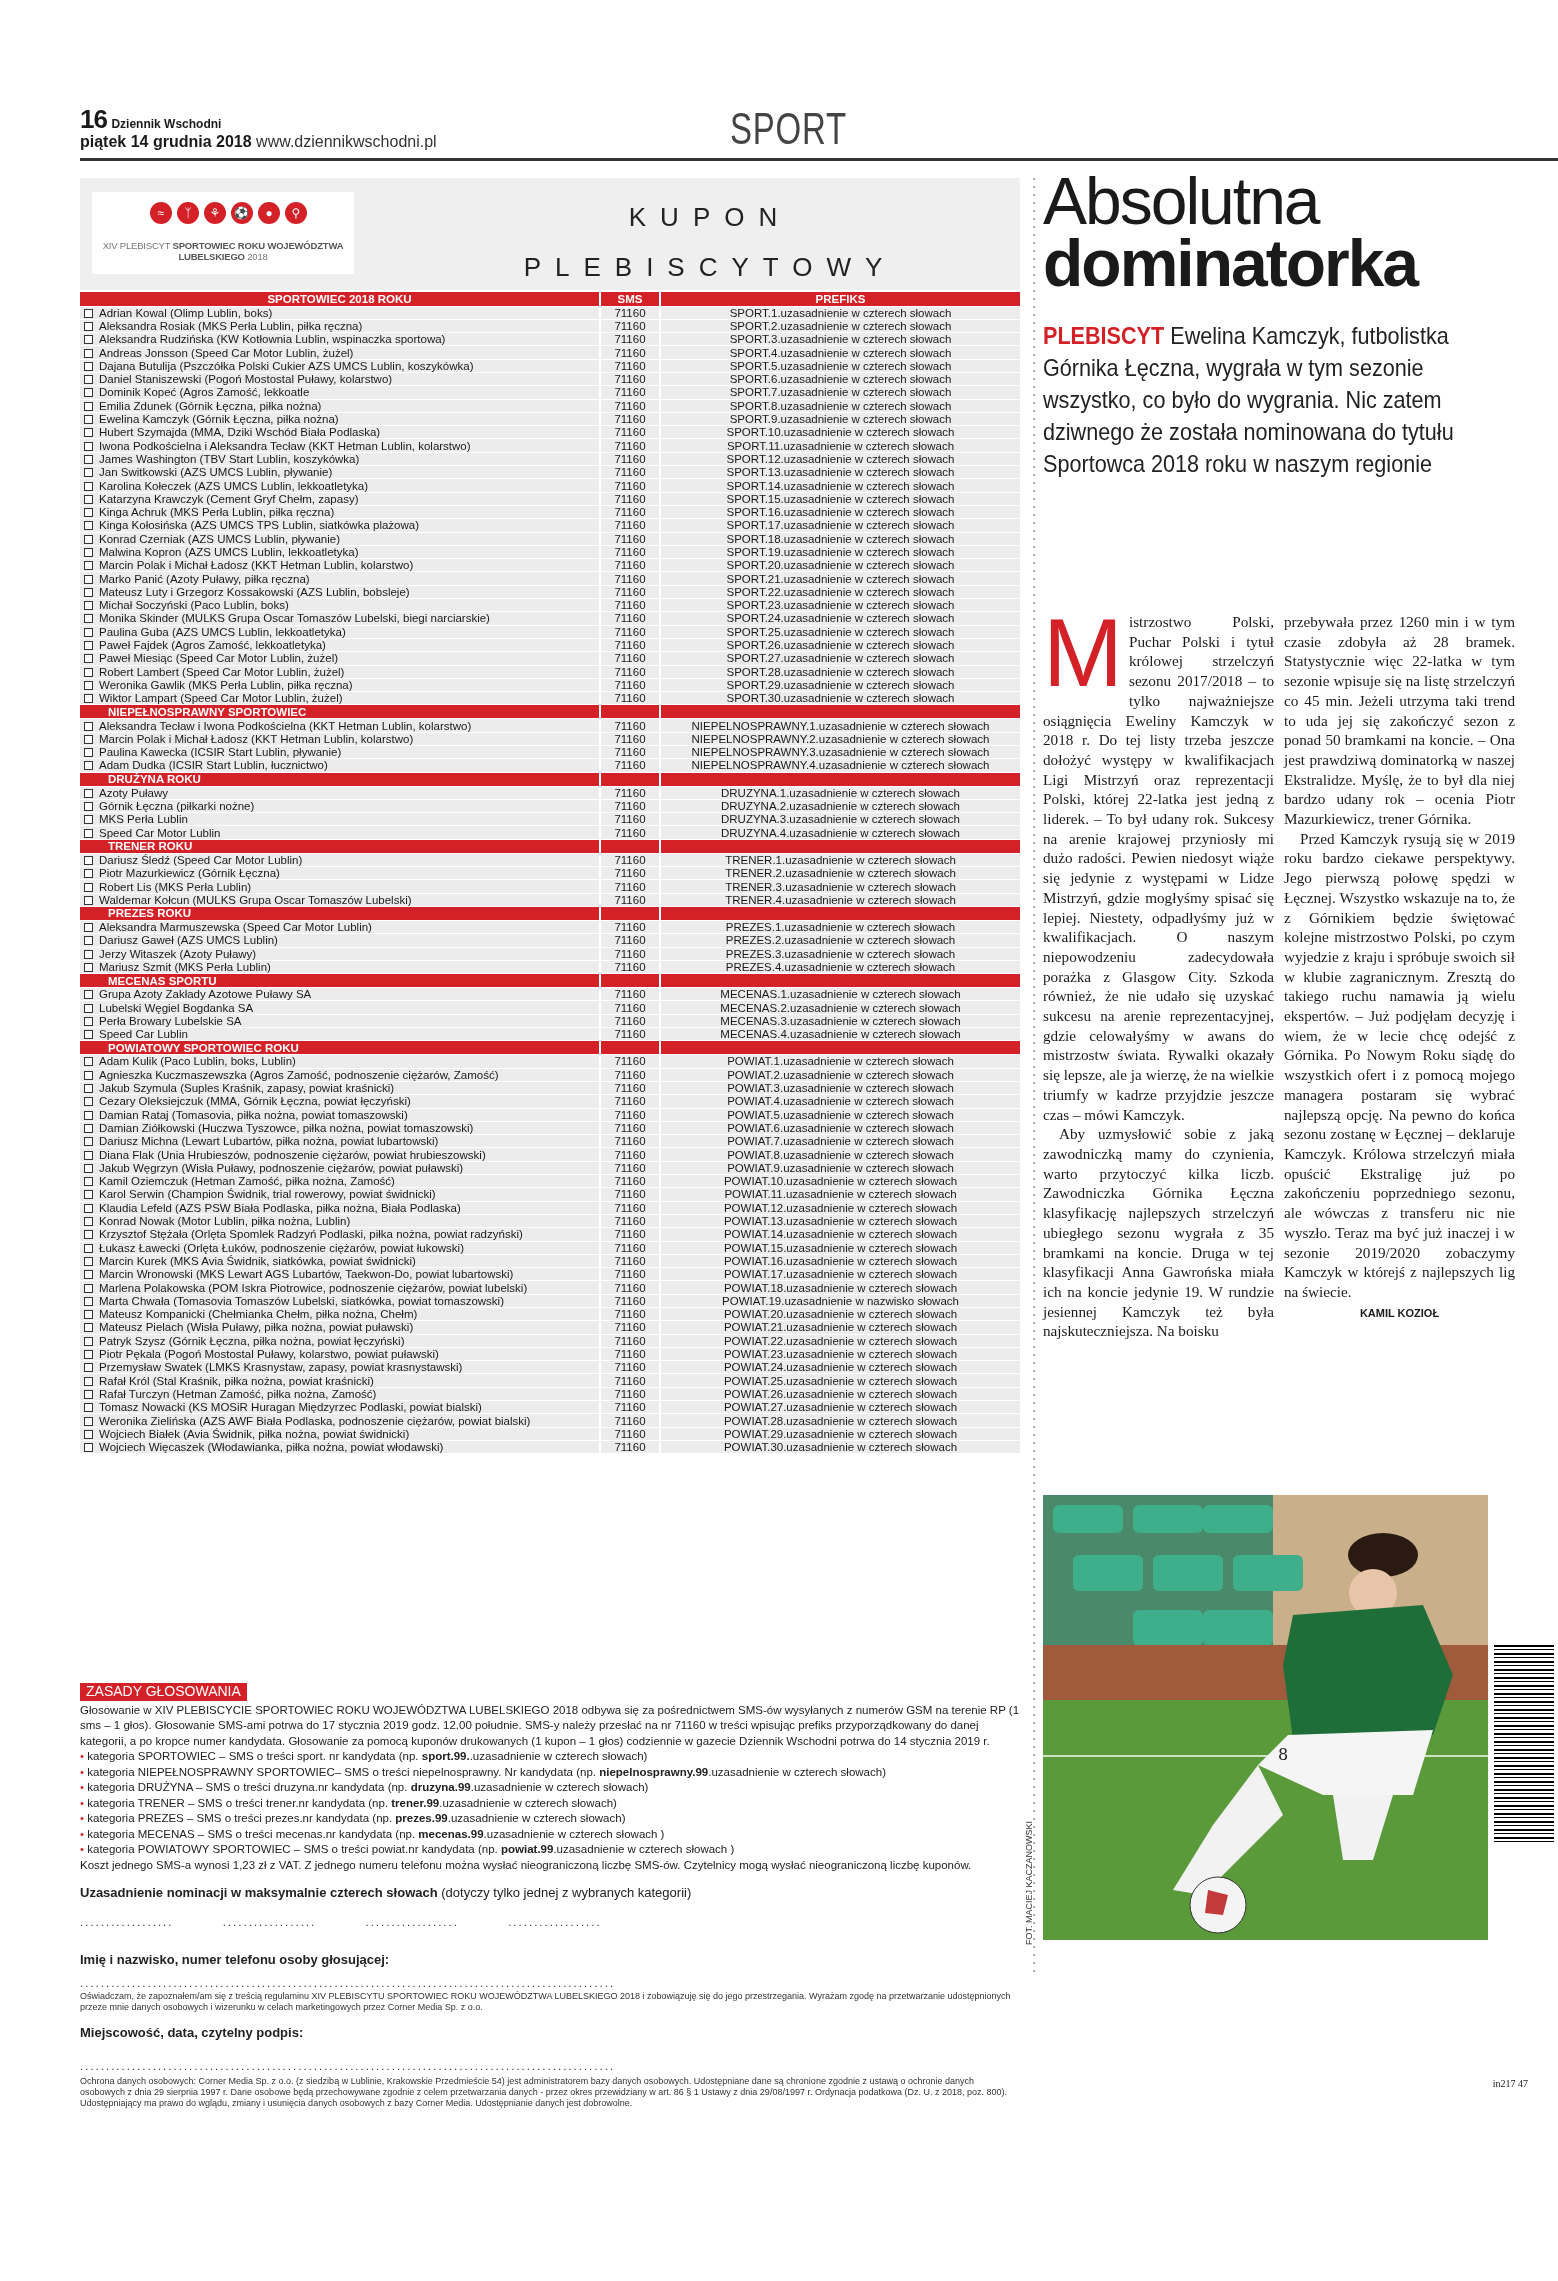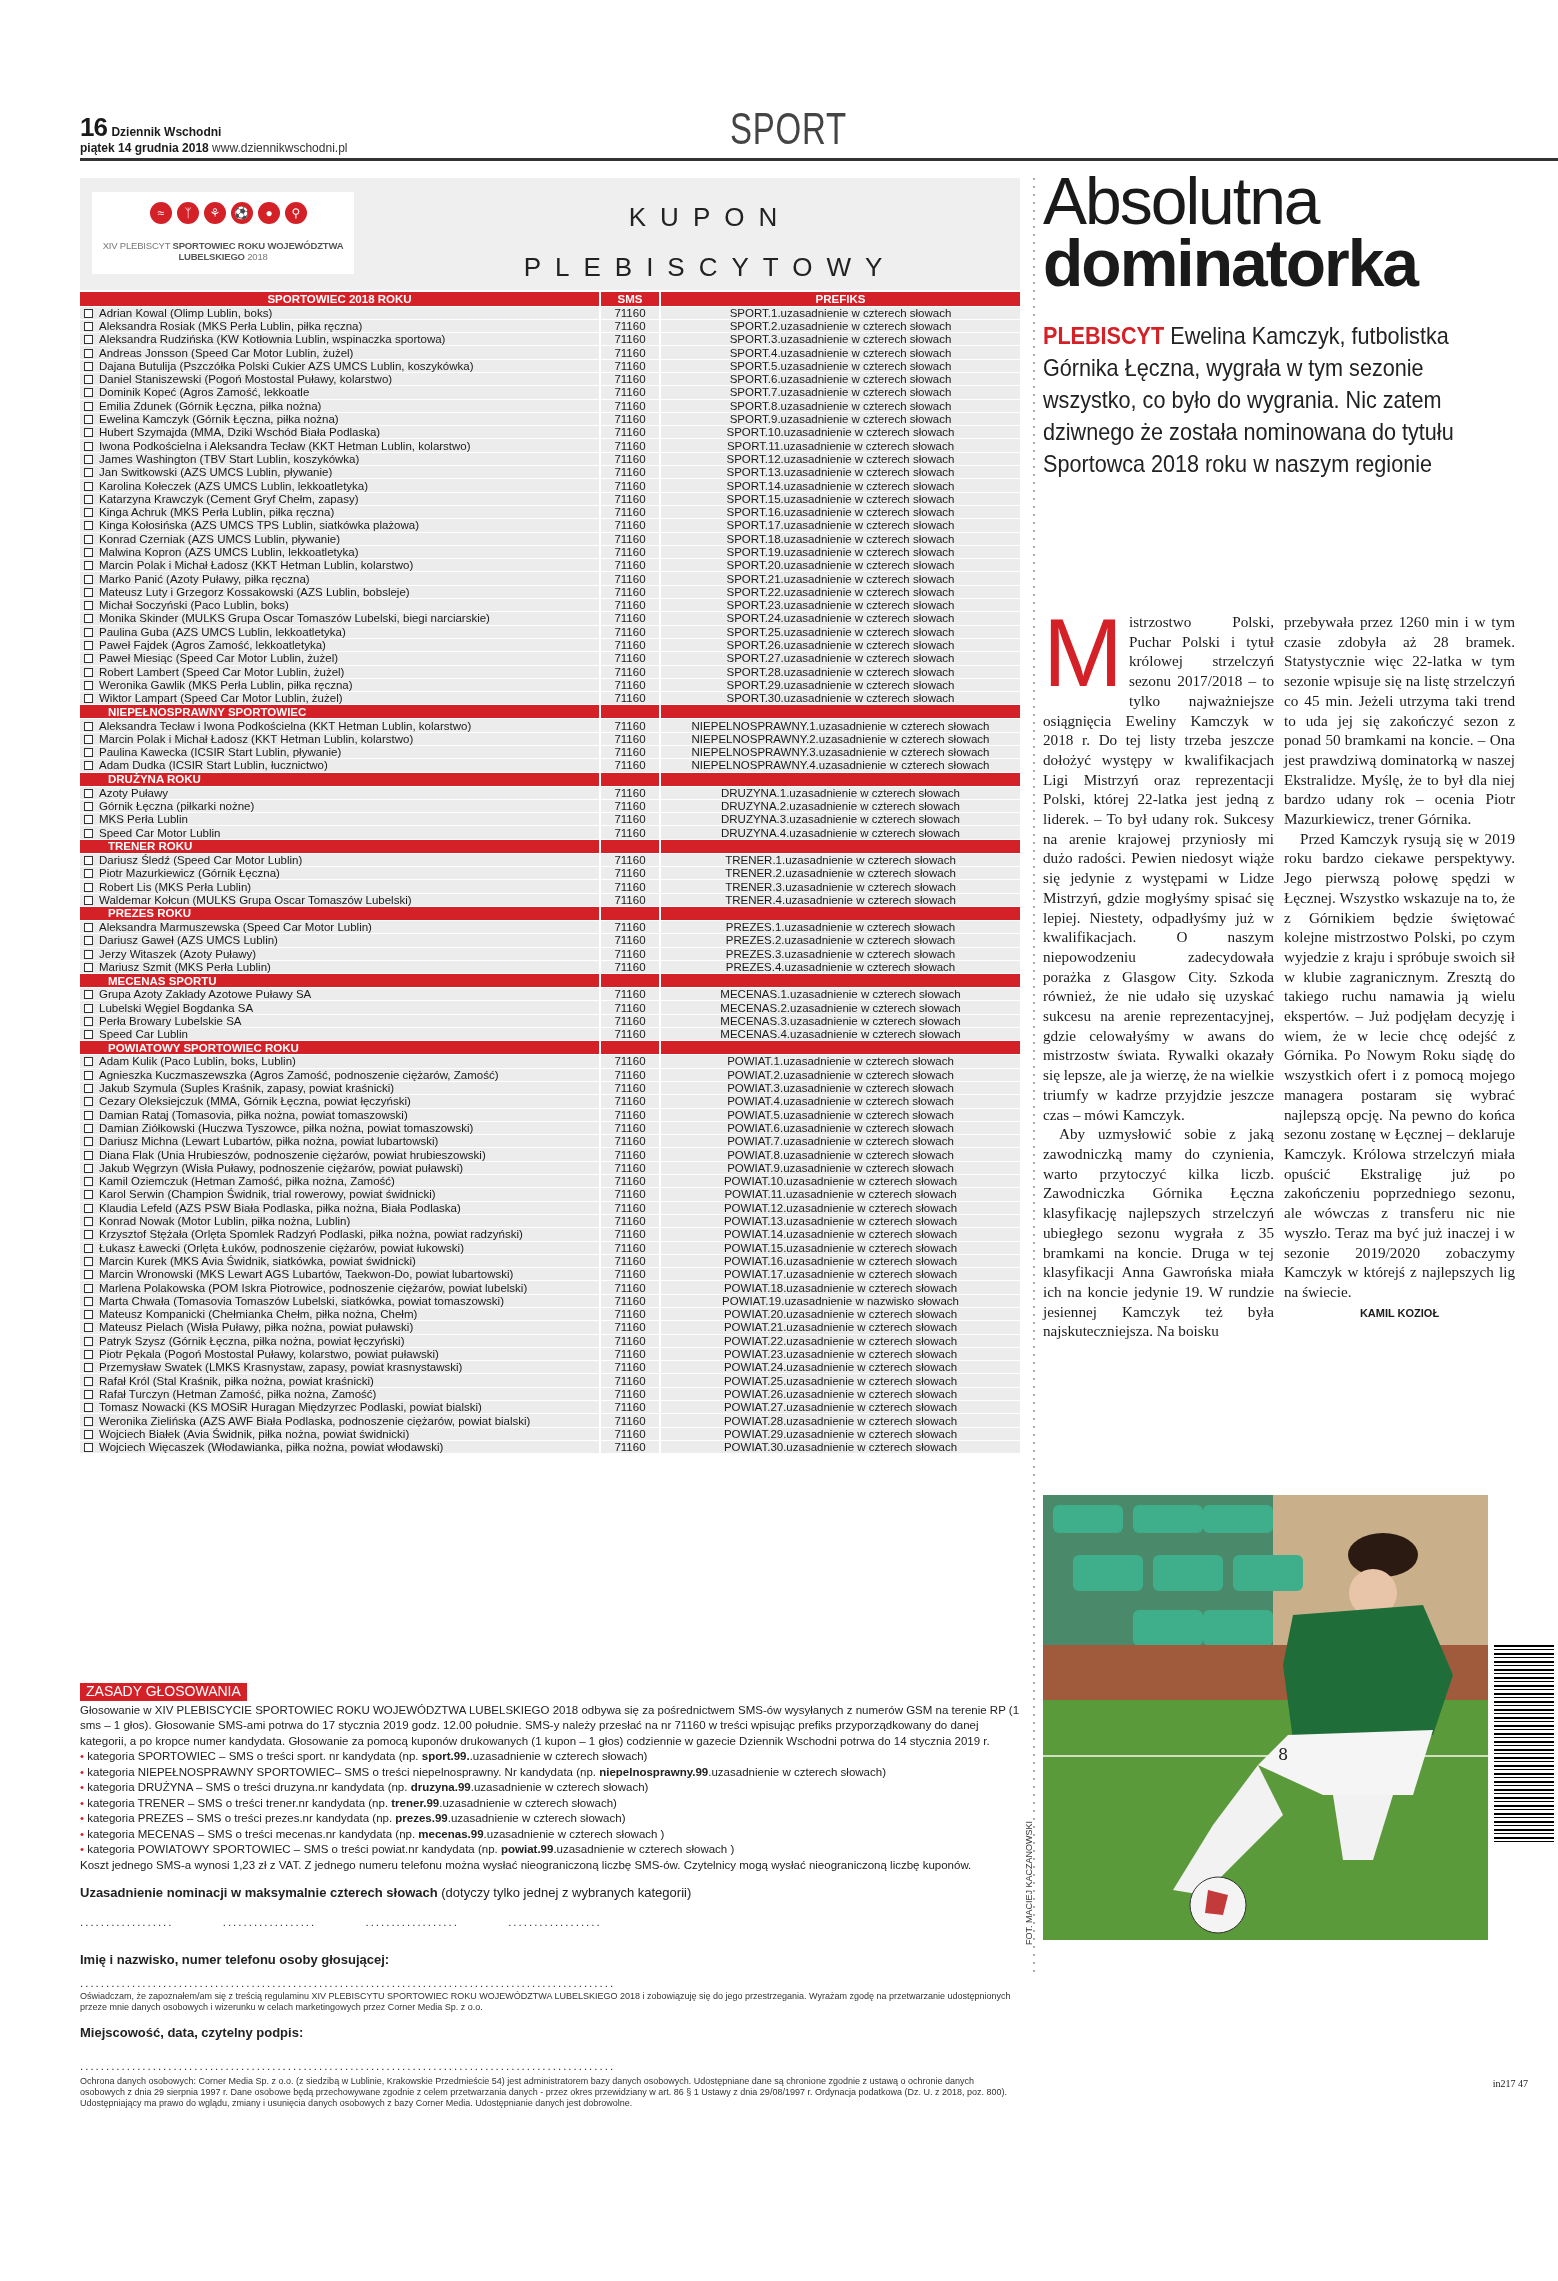--- a/index.html
+++ b/index.html
@@ -1,21 +1,21 @@
 <!DOCTYPE html>
 <html><head>
 <meta charset="utf-8">
 <style>
   * { box-sizing: border-box; margin: 0; padding: 0; }
   body { width: 1558px; height: 2281px; background: #fff; font-family: "Liberation Sans", sans-serif; color: #1a1a1a; position: relative; overflow: hidden; }
   .masthead { position: absolute; left: 80px; top: 104px; width: 940px; height: 70px; }
-  .mh-left { position: absolute; left: 0; top: 8px; }
+  .mh-left { position: absolute; left: 0; top: 0; }
   .page-num { font-family: "Liberation Sans", sans-serif; font-weight: bold; font-size: 26px; letter-spacing: -1px; }
   .paper-name { font-weight: bold; font-size: 12px; font-family: "Liberation Sans Narrow", "Liberation Sans", sans-serif; }
-  .mh-date { font-size: 12px; font-weight: bold; margin-top: -2px; }
+  .mh-date { font-size: 16px; font-weight: bold; margin-top: -2px; }
   .mh-url { font-weight: normal; color: #333; }
   .section-title { position: absolute; left: 650px; top: 0; font-size: 44px; font-weight: normal; color: #444; letter-spacing: 1px; transform: scaleX(0.75); transform-origin: left top; }
   .masthead-rule { position: absolute; left: 80px; top: 158px; width: 1478px; height: 3px; background: #333; }
 
   .coupon { position: absolute; left: 80px; top: 178px; width: 940px; height: 2000px; }
   .coupon-head { position: absolute; left: 0; top: 0; width: 940px; height: 112px; background: #efefef; }
   .logo-box { position: absolute; left: 12px; top: 14px; width: 262px; height: 82px; background: #fff; }
   .icons-row { position: absolute; left: 58px; top: 10px; display: flex; gap: 5px; }
   .sport-icon { width: 22px; height: 22px; border-radius: 50%; background: #d42027; display: flex; align-items: center; justify-content: center; color: #fff; font-size: 12px; }
   .logo-text { position: absolute; left: 0; top: 48px; width: 262px; text-align: center; font-size: 9.5px; color: #777; letter-spacing: -0.2px; }

